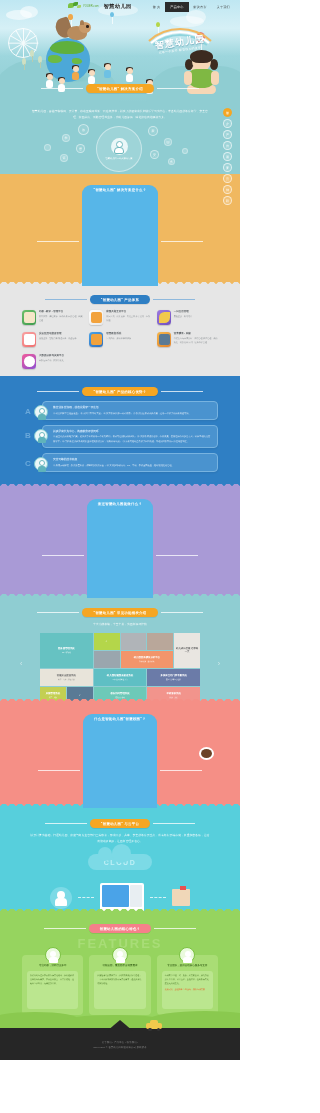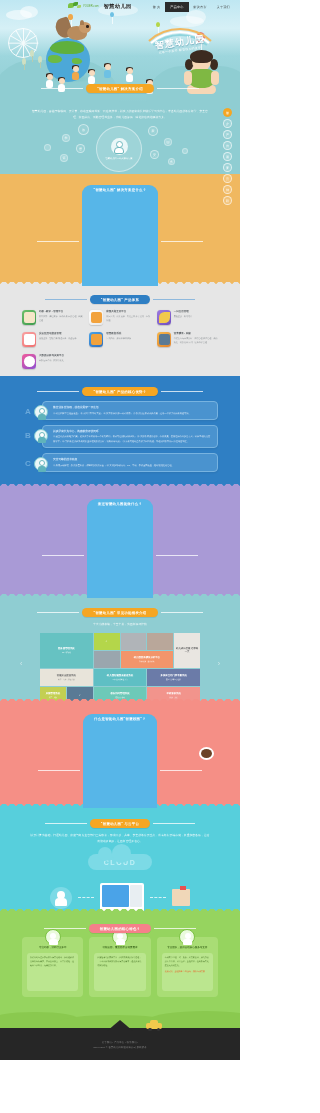--- a/index.html
+++ b/index.html
@@ -775,20 +775,21 @@
     </div>
     <div class="scallop-bot" style="background-image:radial-gradient(circle at 4px 5px, #96d45f 4px, transparent 4.4px);"></div>
   </section>
 
   <section class="sec green">
     <div class="cta-row" style="position:relative;top:0;padding-top:11px;">
       <div class="cta-line"></div>
       <div class="cta-pill pink">智慧幼儿园的核心特色？</div>
       <div class="cta-line"></div>
     </div>
+    <div class="features-word">FEATURES</div>
     <div class="fcards">
       <div class="fcard">
         <div class="fav">
             <div class="h"></div>
             <div class="b"></div>
           </div>
         <h5>专注幼教，深耕行业多年</h5>
         <div class="body">
             <p>我们始终专注于学前教育信息化领域，深刻理解幼儿园的实际需求。产品设计贴合一日生活流程，让老师上手即用，无需复杂培训。</p>
           </div>

